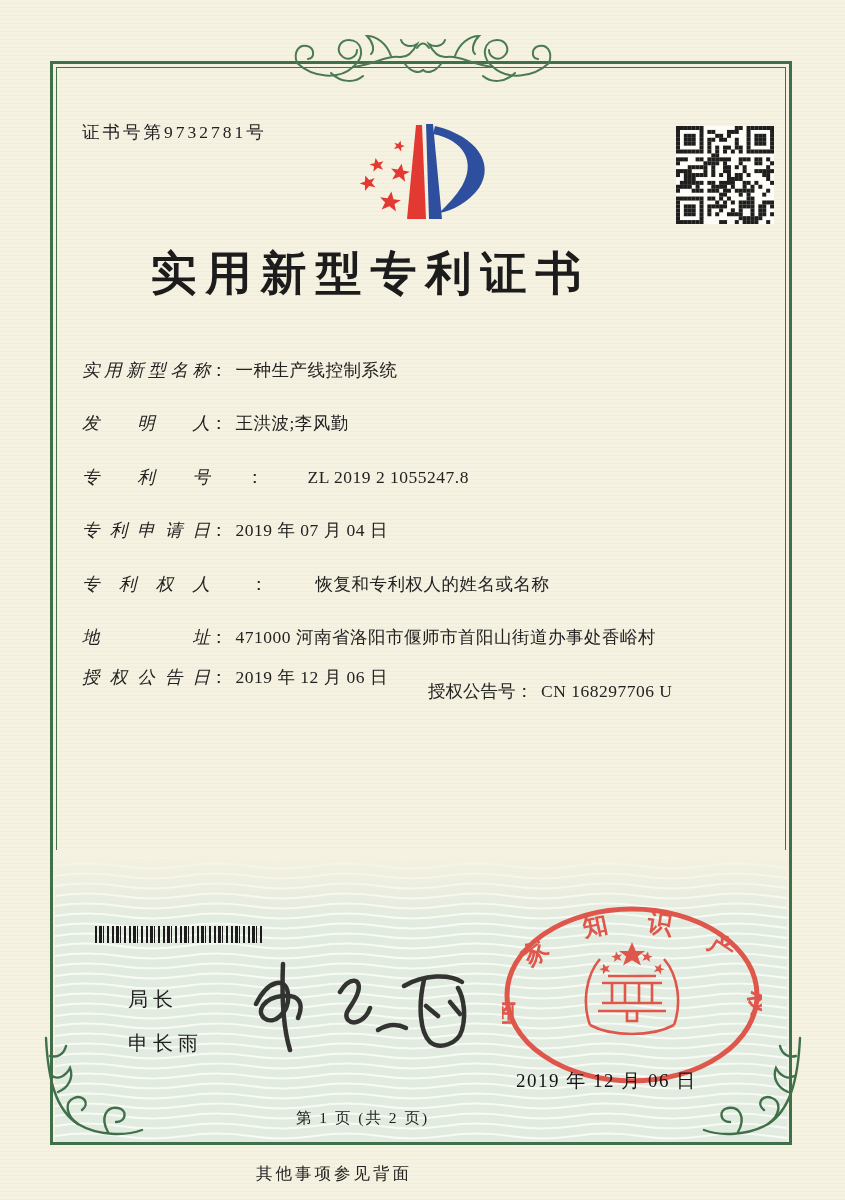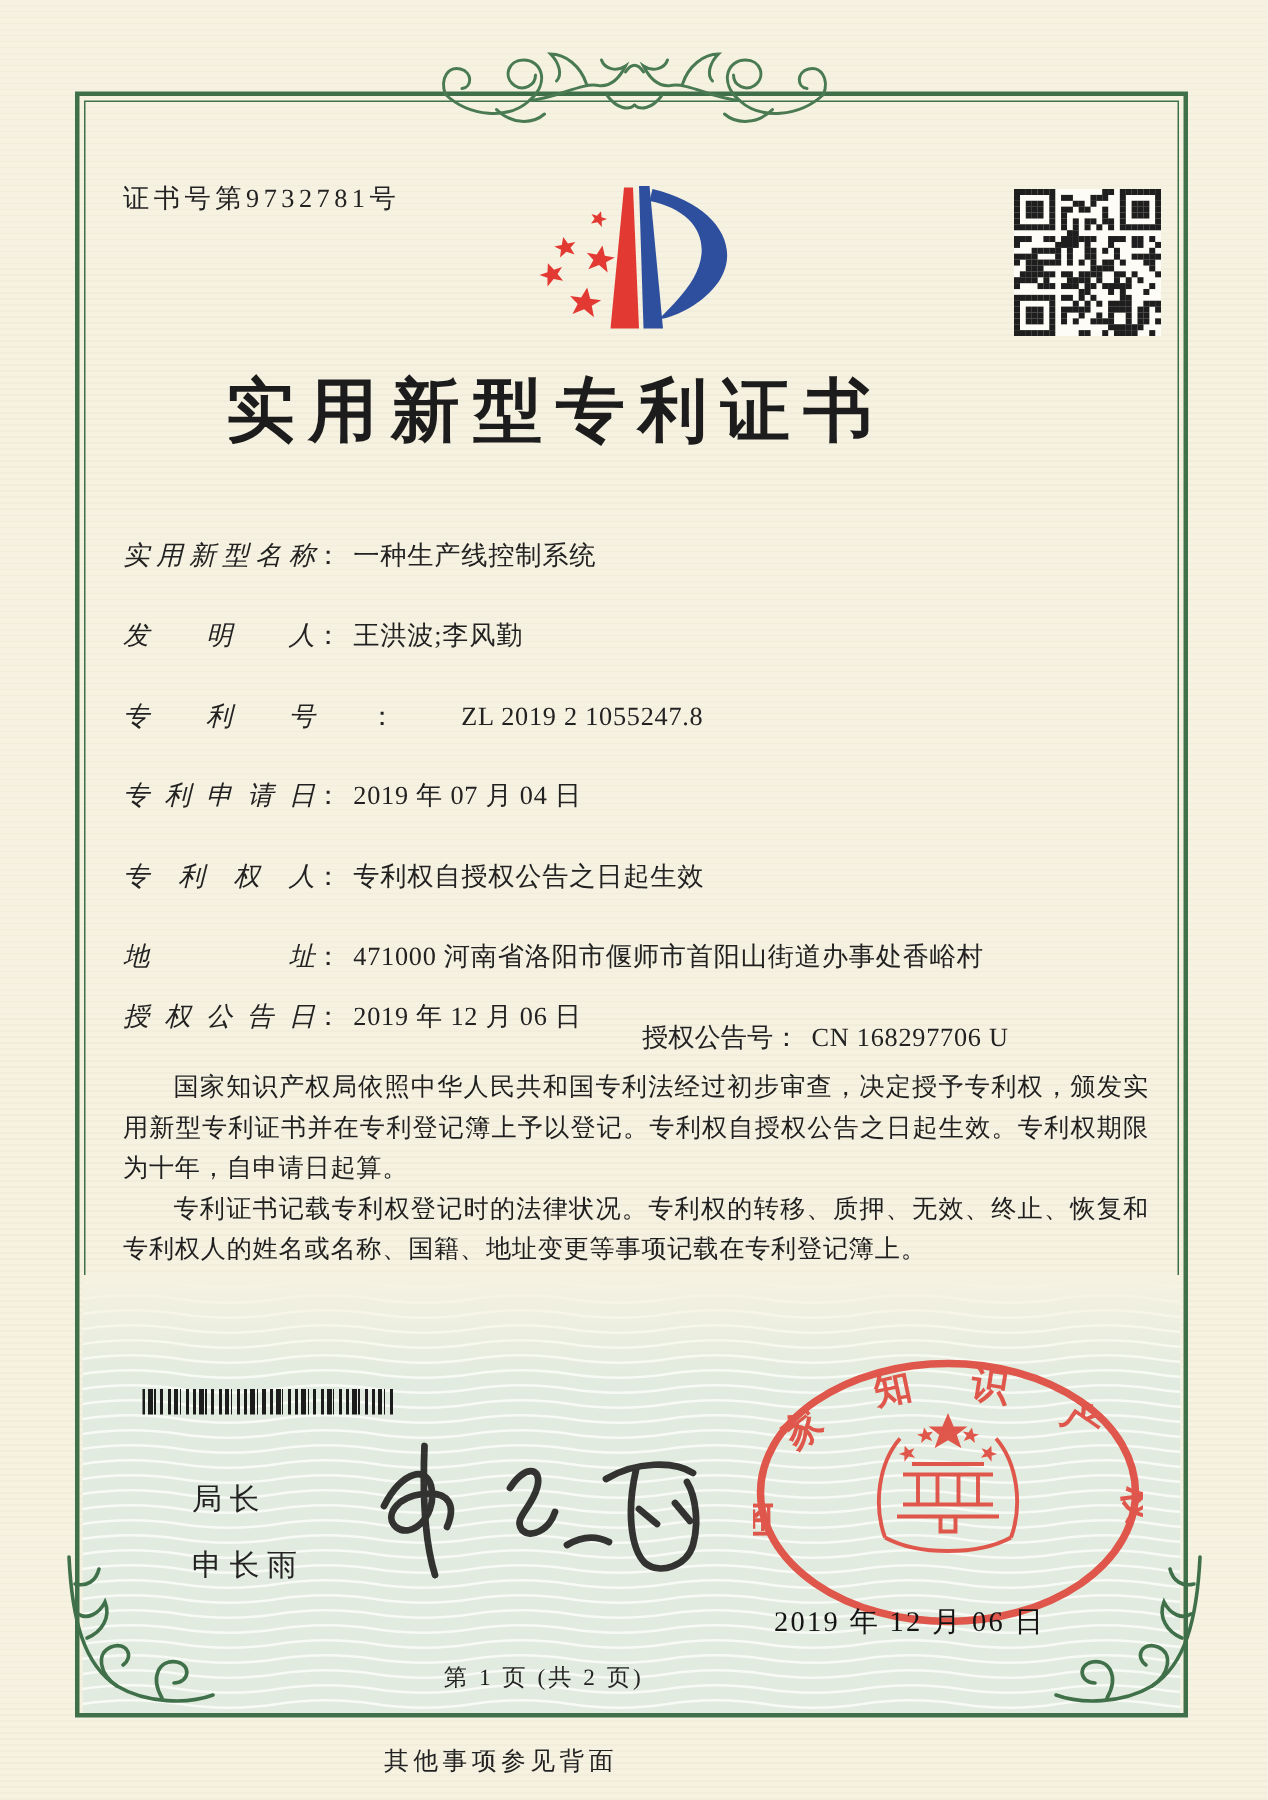--- a/index.html
+++ b/index.html
@@ -43,21 +43,21 @@
   }
   
   .row{position:absolute;left:82px;display:flex;font-size:17.5px;line-height:24px;z-index:3;white-space:nowrap;}
   .flabel{display:inline-block;width:128px;text-align:justify;text-align-last:justify;font-style:italic;}
   .fcolon{display:inline-block;margin-right:8px;}
   .fvalue{letter-spacing:.5px;}
   .row.r0{top:358px;}
   .row.r1{top:411px;}
   .row.r2{top:465px;gap:36px;}
   .row.r3{top:518px;align-items:center;}
-  .row.r4{top:572px;}
+  .row.r4{top:572px;gap:40px;}
   .row.r5{top:625px;}
   .row.r6{top:665px;}
   .grant2{position:absolute;left:428px;top:679px;display:flex;font-size:17.5px;line-height:24px;z-index:3;white-space:nowrap;}
   
   .paras{position:absolute;left:82px;top:711px;width:684px;z-index:3;}
   .paras p{
     margin:0;text-indent:2em;font-size:16.8px;line-height:27px;
     letter-spacing:.5px;color:#1f1f1f;text-align:justify;
   }
   
@@ -489,42 +489,38 @@
       <span class="fvalue">ZL 2019 2 1055247.8</span>
   </div>
   <div class="row r3">
     <span class="flabel">专利申请日</span>
       <span class="fcolon">：</span>
       <span class="fvalue">2019 年 07 月 04 日</span>
   </div>
   <div class="row r4">
     <span class="flabel">专利权人</span>
       <span class="fcolon">：</span>
-      <span class="fvalue">专利权自授权公告之日起生效</span>
+      <span class="fvalue">恢复和专利权人的姓名或名称</span>
   </div>
   <div class="row r5">
     <span class="flabel">地址</span>
       <span class="fcolon">：</span>
       <span class="fvalue">471000 河南省洛阳市偃师市首阳山街道办事处香峪村</span>
   </div>
   <div class="row r6">
     <span class="flabel">授权公告日</span>
       <span class="fcolon">：</span>
       <span class="fvalue">2019 年 12 月 06 日</span>
   </div>
   <div class="grant2">
     <span>授权公告号</span>
       <span class="fcolon">：</span>
       <span class="fvalue">CN 168297706 U</span>
   </div>
 
-  <div class="paras">
-    <p>国家知识产权局依照中华人民共和国专利法经过初步审查，决定授予专利权，颁发实用新型专利证书并在专利登记簿上予以登记。专利权自授权公告之日起生效。专利权期限为十年，自申请日起算。</p>
-    <p>专利证书记载专利权登记时的法律状况。专利权的转移、质押、无效、终止、恢复和专利权人的姓名或名称、国籍、地址变更等事项记载在专利登记簿上。</p>
-  </div>
 
   <div class="barcode"></div>
 
   <div class="sig-title">局长</div>
   <div class="sig-name">申长雨</div>
 
   <svg class="signature" viewBox="0 0 240 120">
     <g fill="none" stroke="#1a1a1a" stroke-width="4.5" stroke-linecap="round" opacity=".88">
       <path d="M28,58 C40,34 58,30 60,48 C62,66 46,80 36,72 C28,65 36,52 54,50 C72,48 76,58 70,72"></path>
       <path d="M55,18 C54,42 54,78 62,104"></path>

